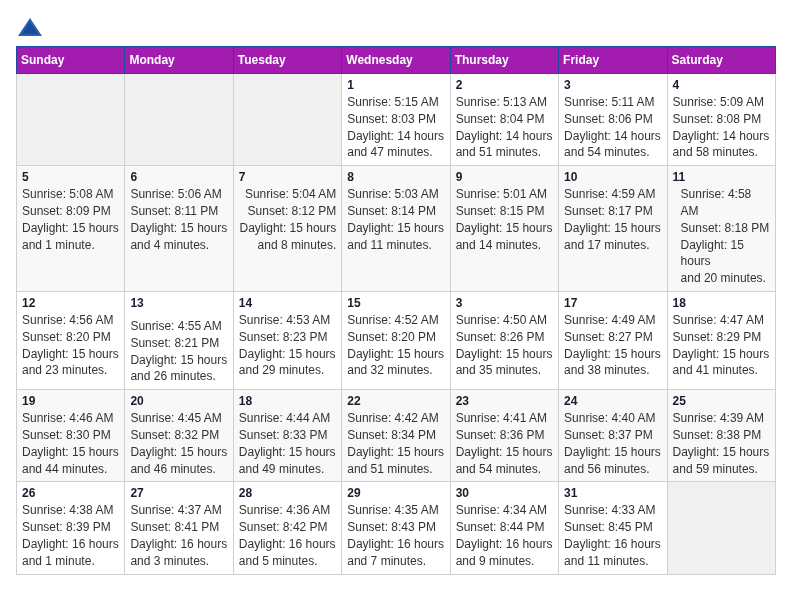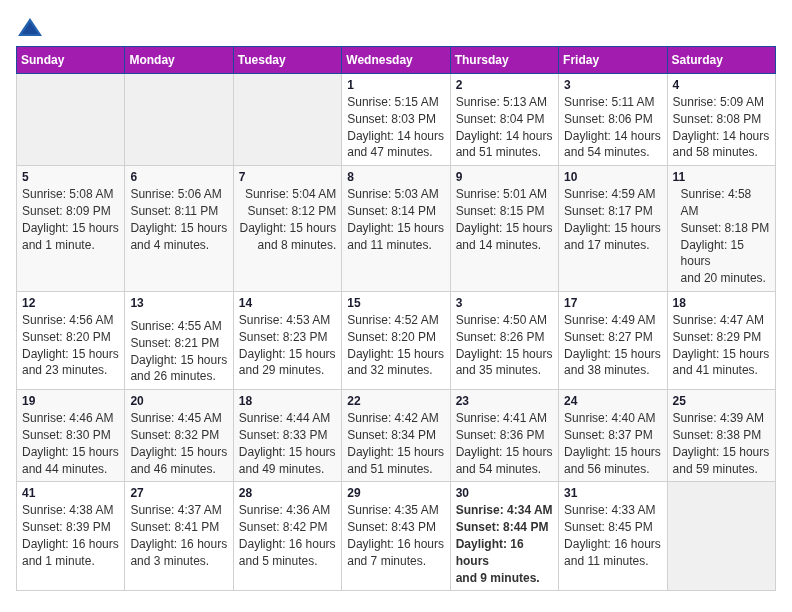--- a/index.html
+++ b/index.html
@@ -302,21 +302,21 @@
         <td>
           <span class="day-number">25</span>
           <div class="day-info" style="white-space: pre-line;">Sunrise: 4:39 AM
 Sunset: 8:38 PM
 Daylight: 15 hours
 and 59 minutes.</div>
         </td>
       </tr>
       <tr>
         <td>
-          <span class="day-number">41</span>
+          <span class="day-number">26</span>
           <div class="day-info" style="white-space: pre-line;">Sunrise: 4:38 AM
 Sunset: 8:39 PM
 Daylight: 16 hours
 and 1 minute.</div>
         </td>
         <td>
           <span class="day-number">27</span>
           <div class="day-info" style="white-space: pre-line;">Sunrise: 4:37 AM
 Sunset: 8:41 PM
 Daylight: 16 hours
@@ -331,21 +331,21 @@
         </td>
         <td>
           <span class="day-number">29</span>
           <div class="day-info" style="white-space: pre-line;">Sunrise: 4:35 AM
 Sunset: 8:43 PM
 Daylight: 16 hours
 and 7 minutes.</div>
         </td>
         <td>
           <span class="day-number">30</span>
-          <div class="day-info" style="white-space: pre-line; font-weight: bold;">Sunrise: 4:34 AM
+          <div class="day-info" style="white-space: pre-line;">Sunrise: 4:34 AM
 Sunset: 8:44 PM
 Daylight: 16 hours
 and 9 minutes.</div>
         </td>
         <td>
           <span class="day-number">31</span>
           <div class="day-info" style="white-space: pre-line;">Sunrise: 4:33 AM
 Sunset: 8:45 PM
 Daylight: 16 hours
 and 11 minutes.</div>

